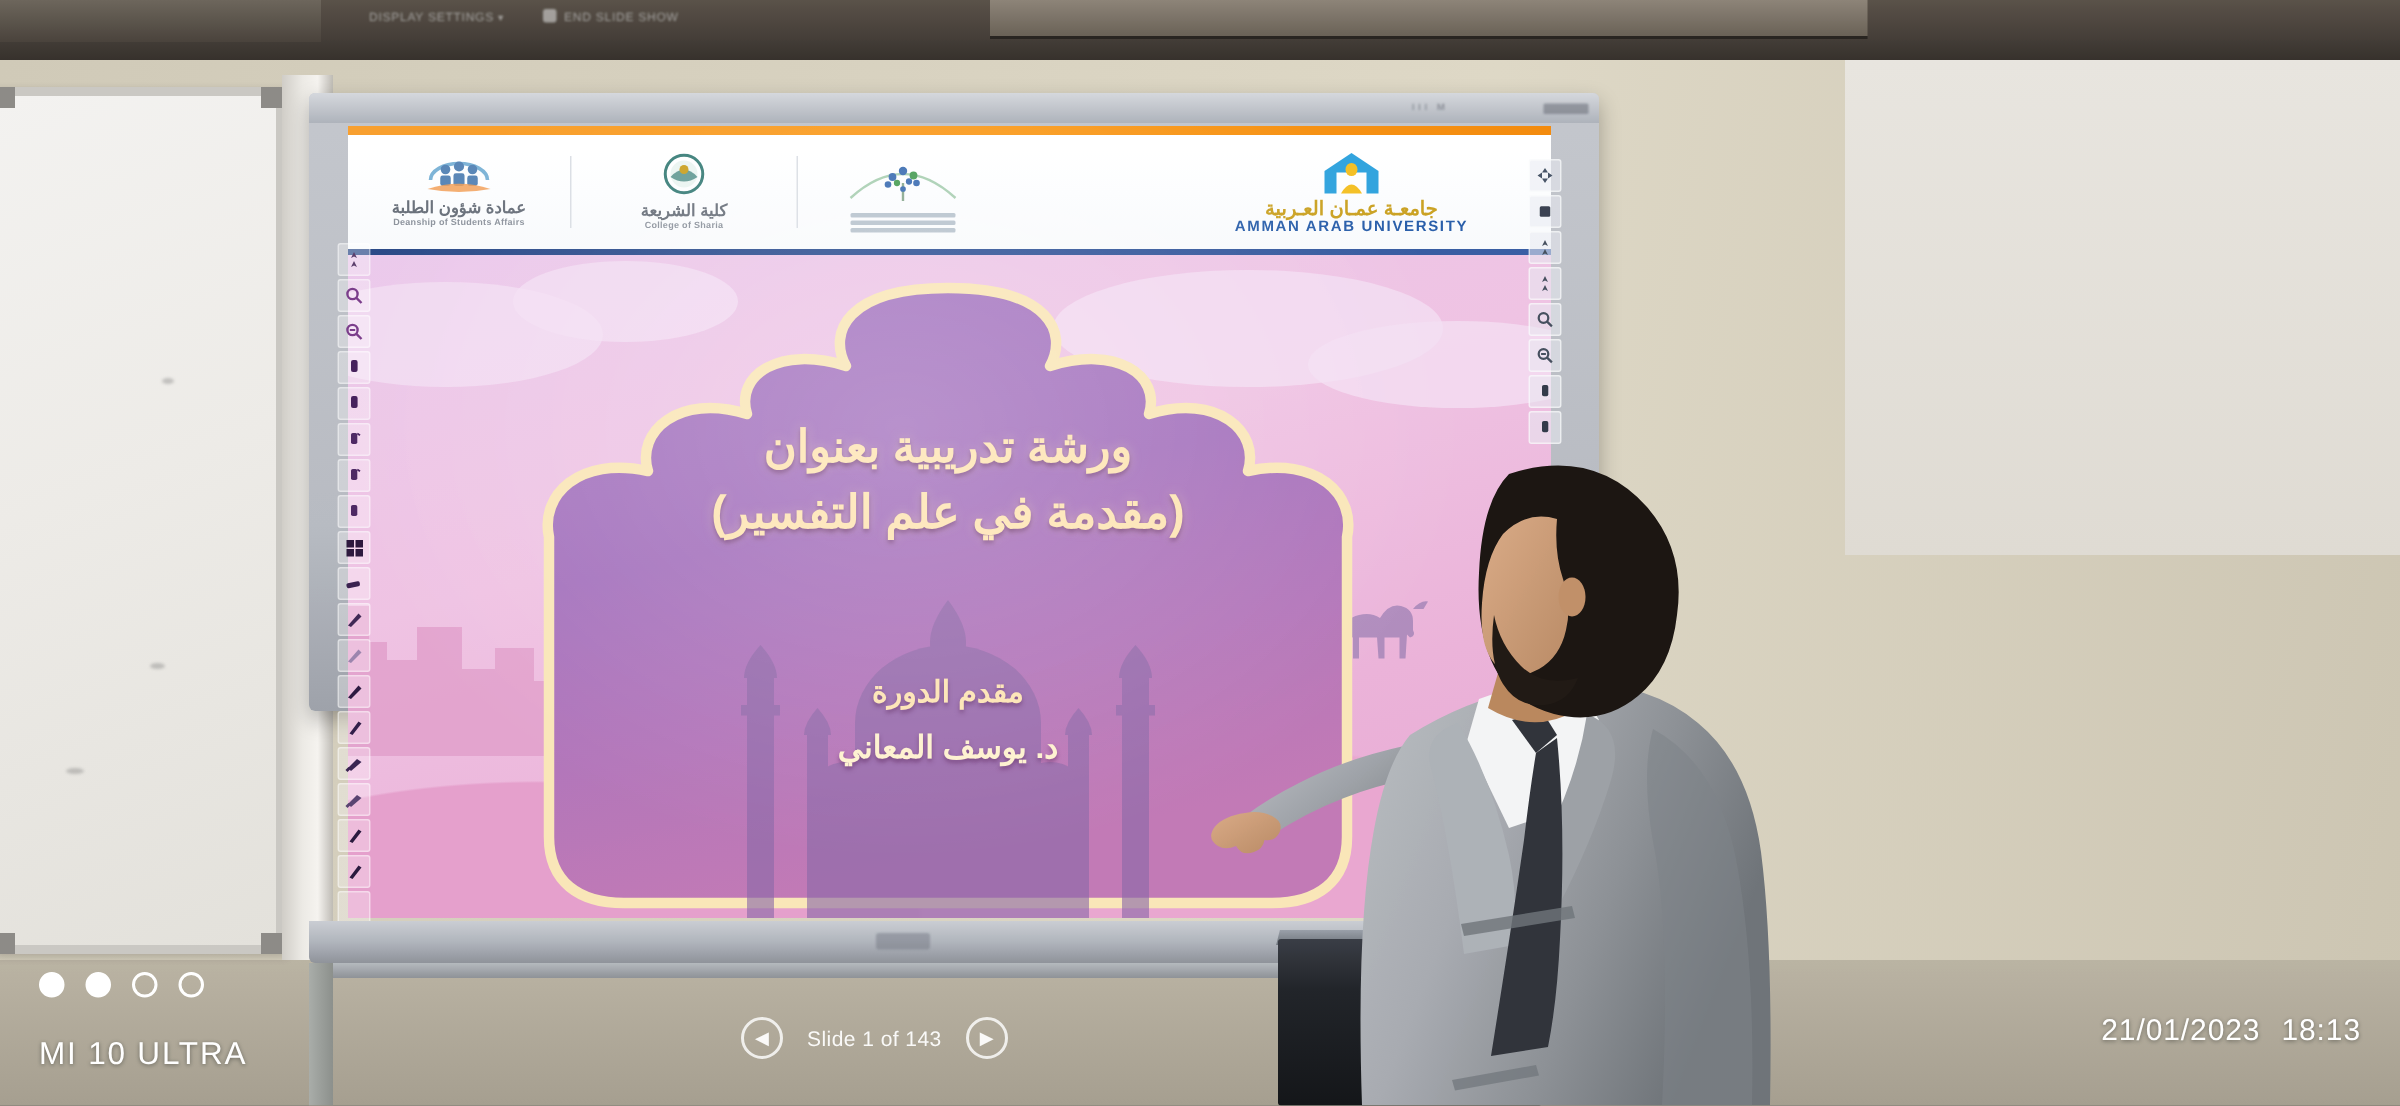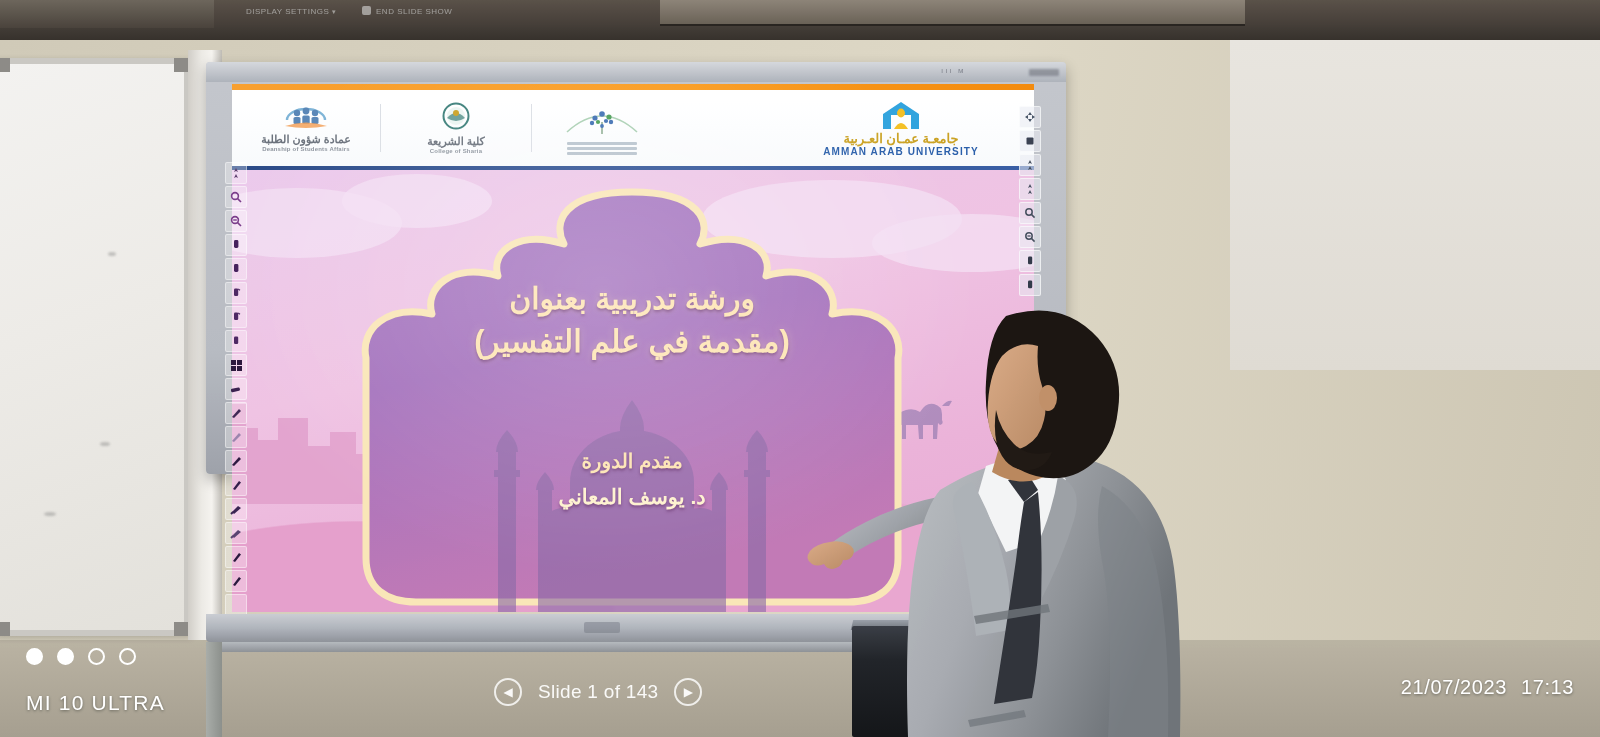--- a/index.html
+++ b/index.html
@@ -295,21 +295,21 @@
     display:flex; align-items:center; gap:16px;
     filter: blur(.35px);
   }
   .nav-btn {
     width:28px; height:28px; border-radius:50%;
     border:2px solid rgba(255,255,255,.80);
     display:flex; align-items:center; justify-content:center;
     color:rgba(255,255,255,.92); font-size:12px; line-height:1;
   }
   .nav-label {
-    color:rgba(255,255,255,.92); font-size:19px; letter-spacing:.3px;
+    color:rgba(255,255,255,.92); font-size:14px; letter-spacing:.3px;
   }
 
   
   #photo { filter: saturate(1.02) contrast(1.01); }
 </style>
 </head>
 <body>
 
 <div id="photo">
 
@@ -733,16 +733,16 @@
   </div>
 
   <div class="hud-dots">
     <span class="filled"></span>
       <span class="filled"></span>
       <span></span>
       <span></span>
   </div>
   <div class="hud-model">MI 10 ULTRA</div>
   <div class="hud-time">
-    <span>21/07/2023</span><span class="t-sep"></span><span>17:13</span>
+    <span>21/01/2023</span><span class="t-sep"></span><span>18:13</span>
   </div>
 
 </div>
 
 </body></html>

